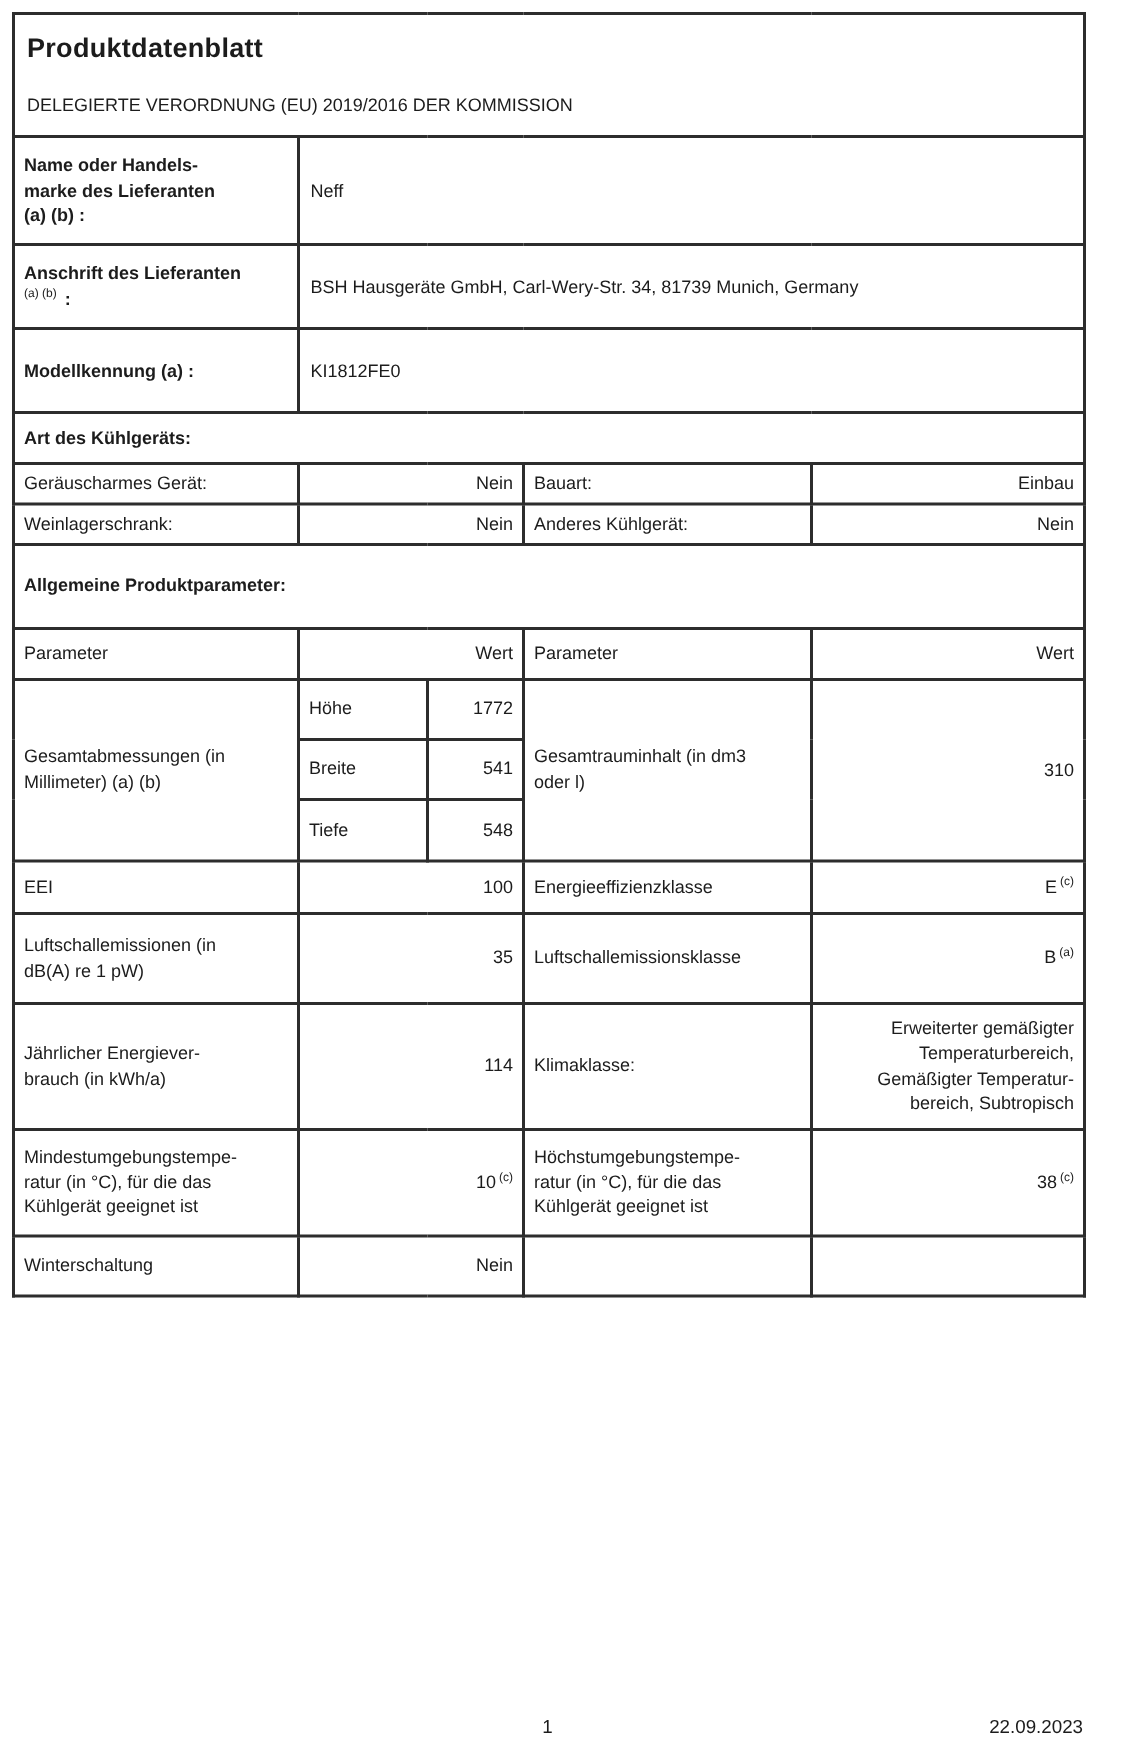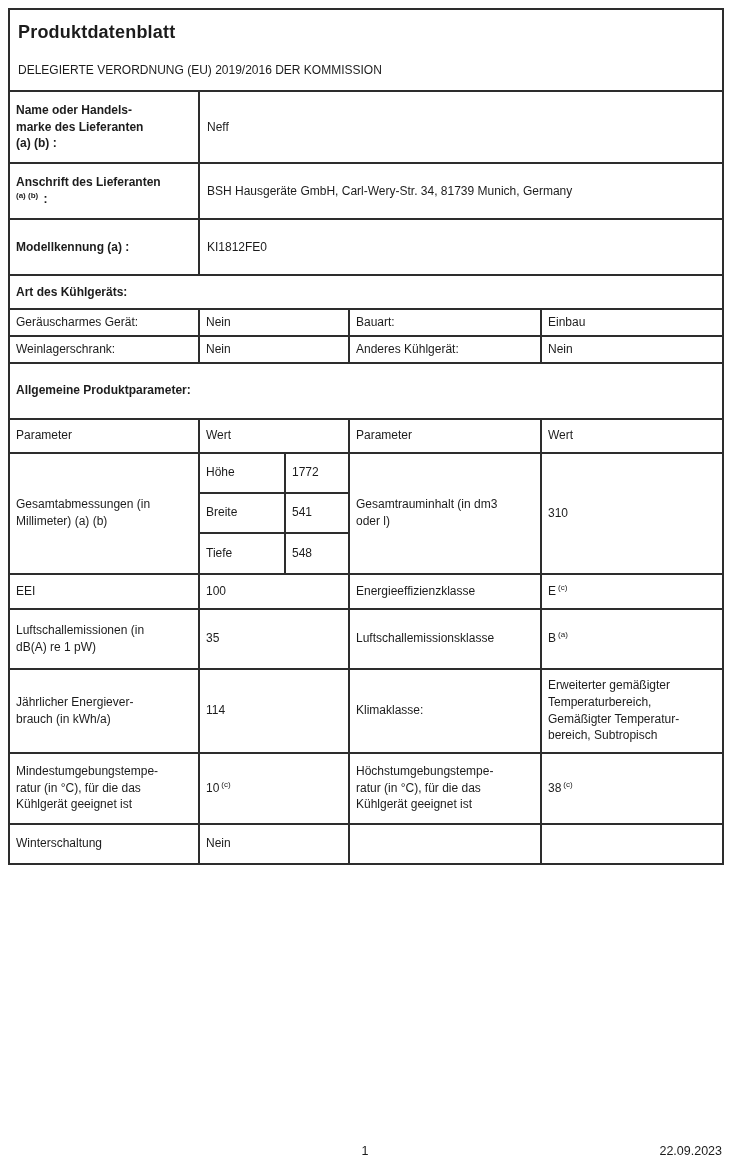--- a/index.html
+++ b/index.html
@@ -27,31 +27,31 @@
   td {
     border: 2px solid #2d2d2d;
     padding: 4px 6px;
     font-size: 12px;
     line-height: 1.4;
     vertical-align: middle;
     color: #1c1c1c;
     overflow: hidden;
   }
   .b  { font-weight: bold; }
-  .c  { text-align: left; }
+  .c  { text-align: right; }
   .pre { white-space: pre-line; }
   .val-left { padding-left: 7px; }
   sup {
     font-size: 8px;
     font-weight: normal;
     vertical-align: super;
     line-height: 0;
     margin-left: 2px;
   }
-  sup.bold-sup { font-weight: bold; margin-left: 0; margin-right: 2px; }
+  sup.bold-sup { font-weight: normal; margin-left: 0; margin-right: 2px; }
   
   .rh82  { height: 82px; }
   .rh72  { height: 72px; }
   .rh56  { height: 56px; }
   .rh45  { height: 56px; }
   .rh34  { height: 34px; }
   .rh38  { height: 24px; margin-top: 25px; }
   .rh40  { height: 40px; }
   .rh41  { height: 41px; }
   .rh35  { height: 35px; }

